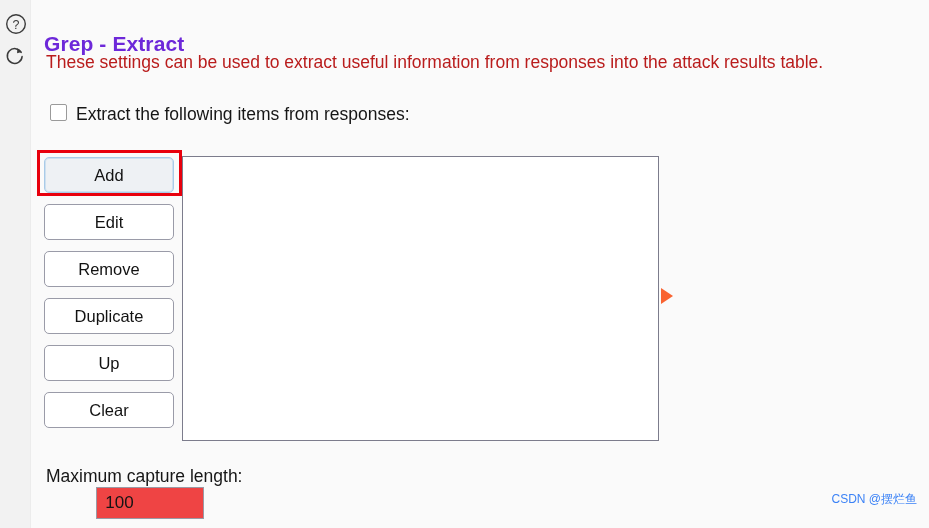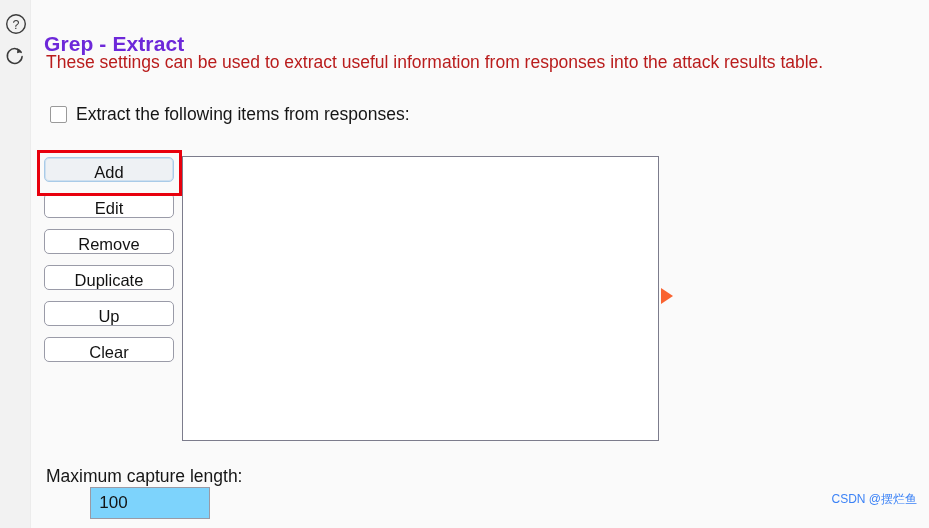--- a/index.html
+++ b/index.html
@@ -58,21 +58,20 @@
     font-size: 17.5px;
     color: #b91c1c;
     white-space: nowrap;
   }
 
   
   #extract-check-row {
     position: absolute;
     left: 50px; top: 104px;
     display: flex;
-    align-items: center;
     gap: 9px;
   }
   .chk-box {
     width: 17px;
     height: 17px;
     border: 1px solid #9a9a9a;
     background: #ffffff;
     border-radius: 2px;
     box-sizing: border-box;
     flex: 0 0 auto;
@@ -86,21 +85,21 @@
   
   #button-column {
     position: absolute;
     left: 44px; top: 157px;
     width: 130px;
   }
   .side-button {
     display: block;
     box-sizing: border-box;
     width: 130px;
-    height: 25px;
+    height: 36px;
     margin-bottom: 11px;
     border: 1px solid #9a9ba8;
     border-radius: 5px;
     background: #ffffff;
     color: #121212;
     font-family: "Liberation Sans", sans-serif;
     font-size: 16.5px;
     line-height: 29px;
     text-align: center;
     padding: 0;
@@ -151,24 +150,24 @@
     flex-direction: column;
   }
   #max-length-label {
     font-size: 17.5px;
     color: #161616;
     white-space: nowrap;
     margin-right: 12px;
   }
   #max-length-input {
     box-sizing: border-box;
-    width: 120px;
+    width: 108px;
     height: 32px;
     border: 1px solid #9a9aa5;
-    background: #7dd3fc;
+    background: #ef4444;
     color: #141414;
     font-family: "Liberation Sans", sans-serif;
     font-size: 17px;
     padding: 0 8px;
     border-radius: 0;
   }
 
   
   #watermark {
     position: absolute;

